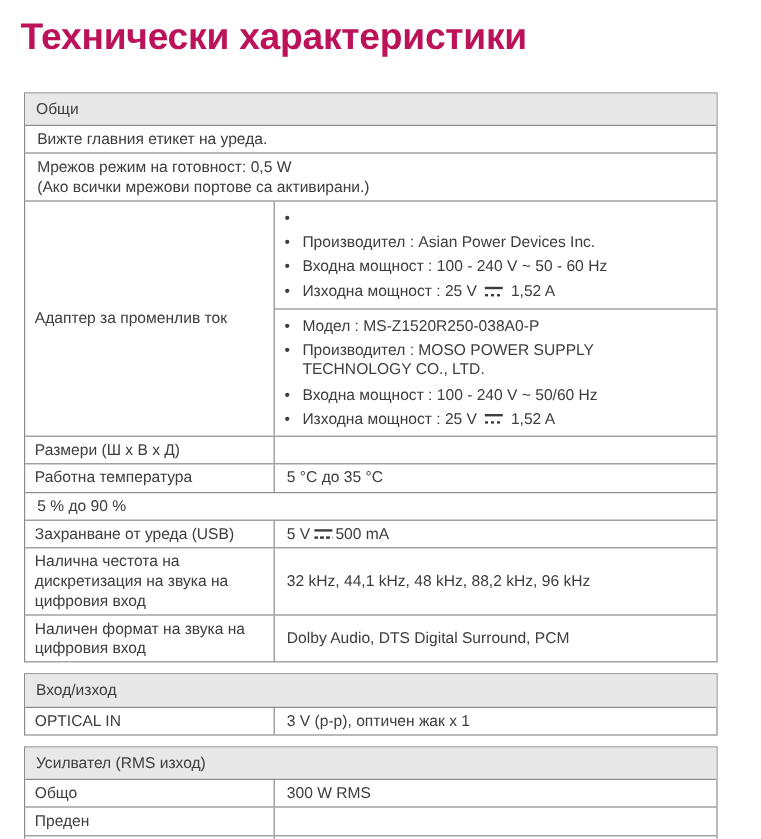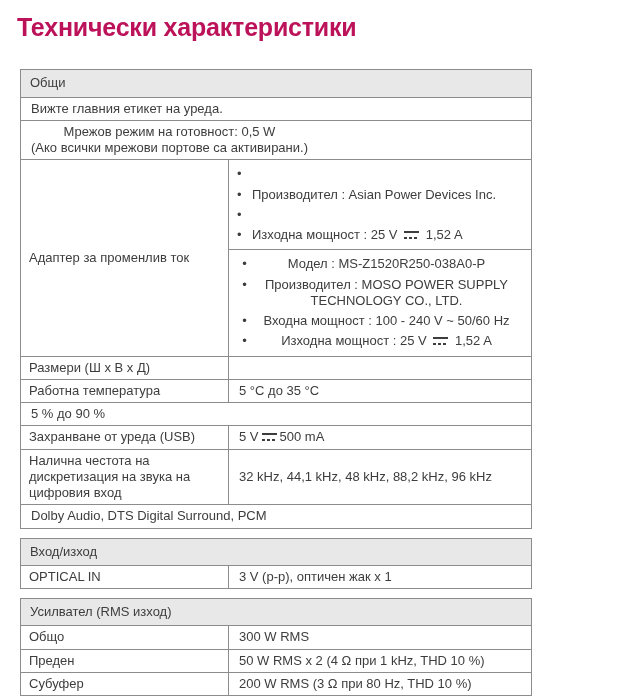--- a/index.html
+++ b/index.html
@@ -11,25 +11,25 @@
   *{box-sizing:border-box;}
   html,body{margin:0;padding:0;}
   body{
     width:634px;height:699px;background:#ffffff;
     font-family:"Liberation Sans","DejaVu Sans",sans-serif;
     color:var(--text);font-size:13px;line-height:1.25;
     overflow:hidden;
   }
   .title{
     color:var(--accent);
-    font-size:25px;font-weight:700;line-height:1.25;
+    font-size:31px;font-weight:700;line-height:1.25;
     margin:12px 0 26px 17px;letter-spacing:-0.2px;
   }
   .spec-table{
-    width:512px;margin:0 0 9px 20px;
+    width:578px;margin:0 0 9px 20px;
     border:1px solid var(--border);
     background:#fff;
   }
   .t-header{
     background:var(--header-bg);
     border-bottom:1px solid var(--border);
     padding:5px 9px;
   }
   .row{display:flex;align-items:stretch;}
   .row + .row{border-top:1px solid var(--border);}
@@ -38,21 +38,21 @@
     border-right:1px solid var(--border);
     padding:3px 8px;
     display:flex;align-items:center;
   }
   .stack{flex:1;display:flex;flex-direction:column;min-width:0;}
   .sub{
     padding:3px 10px;
     display:flex;align-items:center;
     flex:1 0 auto;
   }
-  .sub + .sub{border-top:1px solid var(--border);text-align:center;}
+  .sub + .sub{border-top:1px solid var(--border);}
   .multiline{white-space:pre-line;}
   .bullets{
     flex-direction:column;align-items:stretch;justify-content:center;
     padding:4px 10px 4px 8px;
   }
   .bullet-line{display:flex;align-items:flex-start;padding:2px 0;}
   .bullet-glyph{flex:0 0 15px;}
   .bullet-text{flex:1;min-width:0;}
   
   .dc{
@@ -94,20 +94,21 @@
         <div class="sub bullets">
           <div class="bullet-line">
             <span class="bullet-glyph">•</span>
           </div>
           <div class="bullet-line">
             <span class="bullet-glyph">•</span>
             <span class="bullet-text">Производител : Asian Power Devices Inc.</span>
           </div>
           <div class="bullet-line">
             <span class="bullet-glyph">•</span>
+            <span class="bullet-text">Входна мощност : 100 - 240 V ~ 50 - 60 Hz</span>
           </div>
           <div class="bullet-line">
             <span class="bullet-glyph">•</span>
             <span class="bullet-text">Изходна мощност : 25 V <span class="dc"></span> 1,52 A</span>
           </div>
         </div>
         <div class="sub bullets">
           <div class="bullet-line">
             <span class="bullet-glyph">•</span>
             <span class="bullet-text">Модел : MS-Z1520R250-038A0-P</span>
@@ -153,20 +154,21 @@
     </div>
 
     <div class="row">
       <div class="cell-label">Налична честота на дискретизация на звука на цифровия вход</div>
       <div class="stack">
         <div class="sub">32 kHz, 44,1 kHz, 48 kHz, 88,2 kHz, 96 kHz</div>
       </div>
     </div>
 
     <div class="row">
+      <div class="cell-label">Наличен формат на звука на цифровия вход</div>
       <div class="stack">
         <div class="sub">Dolby Audio, DTS Digital Surround, PCM</div>
       </div>
     </div>
   </section>
 
   <section class="spec-table">
     <div class="t-header">
       <span>Вход/изход</span>
     </div>
@@ -183,23 +185,20 @@
       <span>Усилвател (RMS изход)</span>
     </div>
     <div class="row">
       <div class="cell-label">Общо</div>
       <div class="stack">
         <div class="sub">300 W RMS</div>
       </div>
     </div>
     <div class="row">
       <div class="cell-label">Преден</div>
-      <div class="stack">
-        <div class="sub">50 W RMS x 2 (4 Ω при 1 kHz, THD 10 %)</div>
-      </div>
     </div>
     <div class="row">
       <div class="cell-label">Субуфер</div>
       <div class="stack">
         <div class="sub">200 W RMS (3 Ω при 80 Hz, THD 10 %)</div>
       </div>
     </div>
   </section>
 
 </div>

